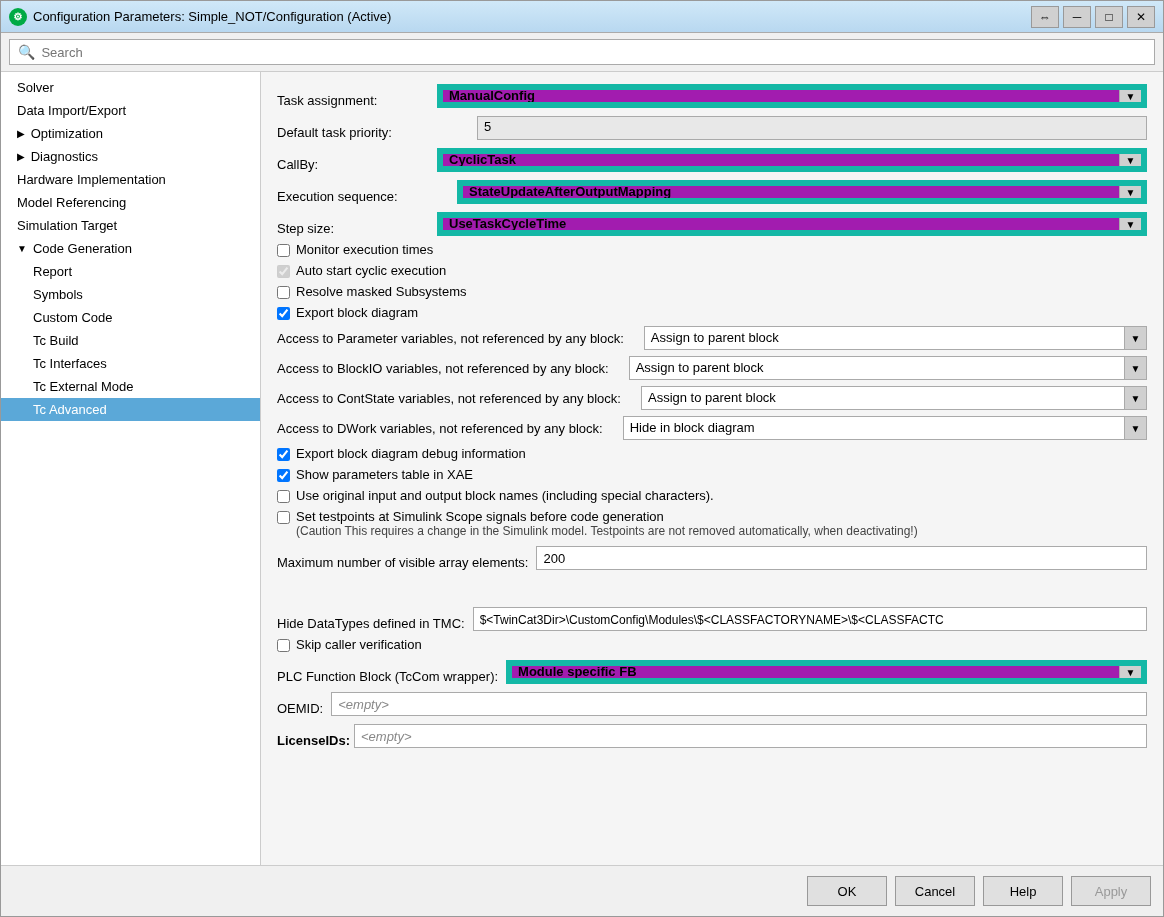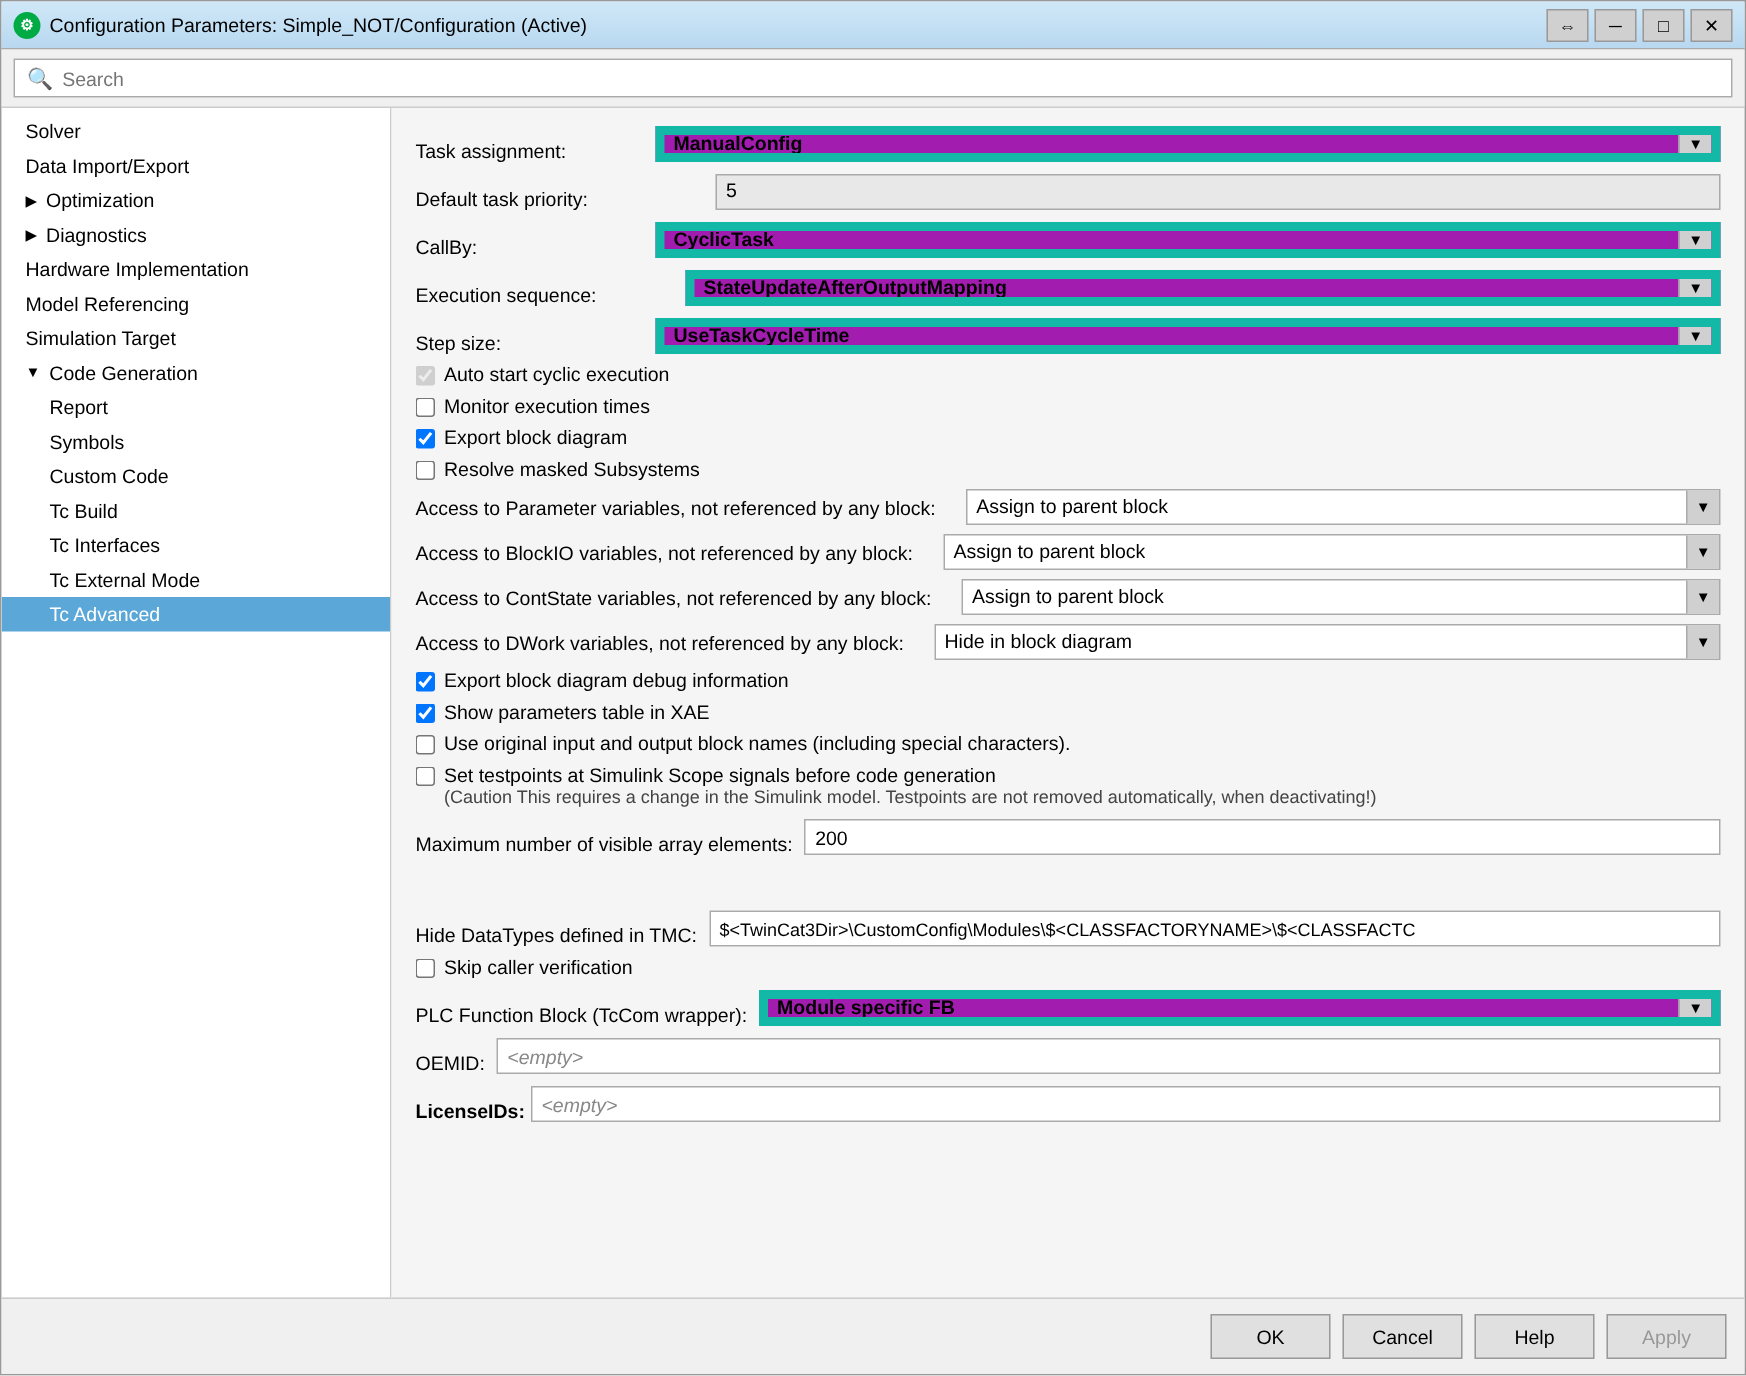--- a/index.html
+++ b/index.html
@@ -371,37 +371,37 @@
 
       <div class="form-row">
         <span class="form-label" style="width:160px;">Step size:</span>
         <div class="form-select-wrapper">
           <span class="form-select-text">UseTaskCycleTime</span>
           <span class="form-select-arrow">▼</span>
         </div>
       </div>
 
       <div class="checkbox-row">
+        <input type="checkbox" style="">
+        <span class="checkbox-label">Monitor execution times</span>
+      </div>
+
+      <div class="checkbox-row">
         <input type="checkbox" checked="" disabled="" style="">
         <span class="checkbox-label">Auto start cyclic execution</span>
       </div>
 
       <div class="checkbox-row">
         <input type="checkbox" style="">
-        <span class="checkbox-label">Monitor execution times</span>
+        <span class="checkbox-label">Resolve masked Subsystems</span>
       </div>
 
       <div class="checkbox-row">
         <input type="checkbox" checked="" style="">
         <span class="checkbox-label">Export block diagram</span>
-      </div>
-
-      <div class="checkbox-row">
-        <input type="checkbox" style="">
-        <span class="checkbox-label">Resolve masked Subsystems</span>
       </div>
 
       <div class="access-row">
         <span class="access-label">Access to Parameter variables, not referenced by any block:</span>
         <div class="access-select" style="flex:1;">
           <span class="access-select-text">Assign to parent block</span>
           <span class="access-select-arrow">▼</span>
         </div>
       </div>
 

